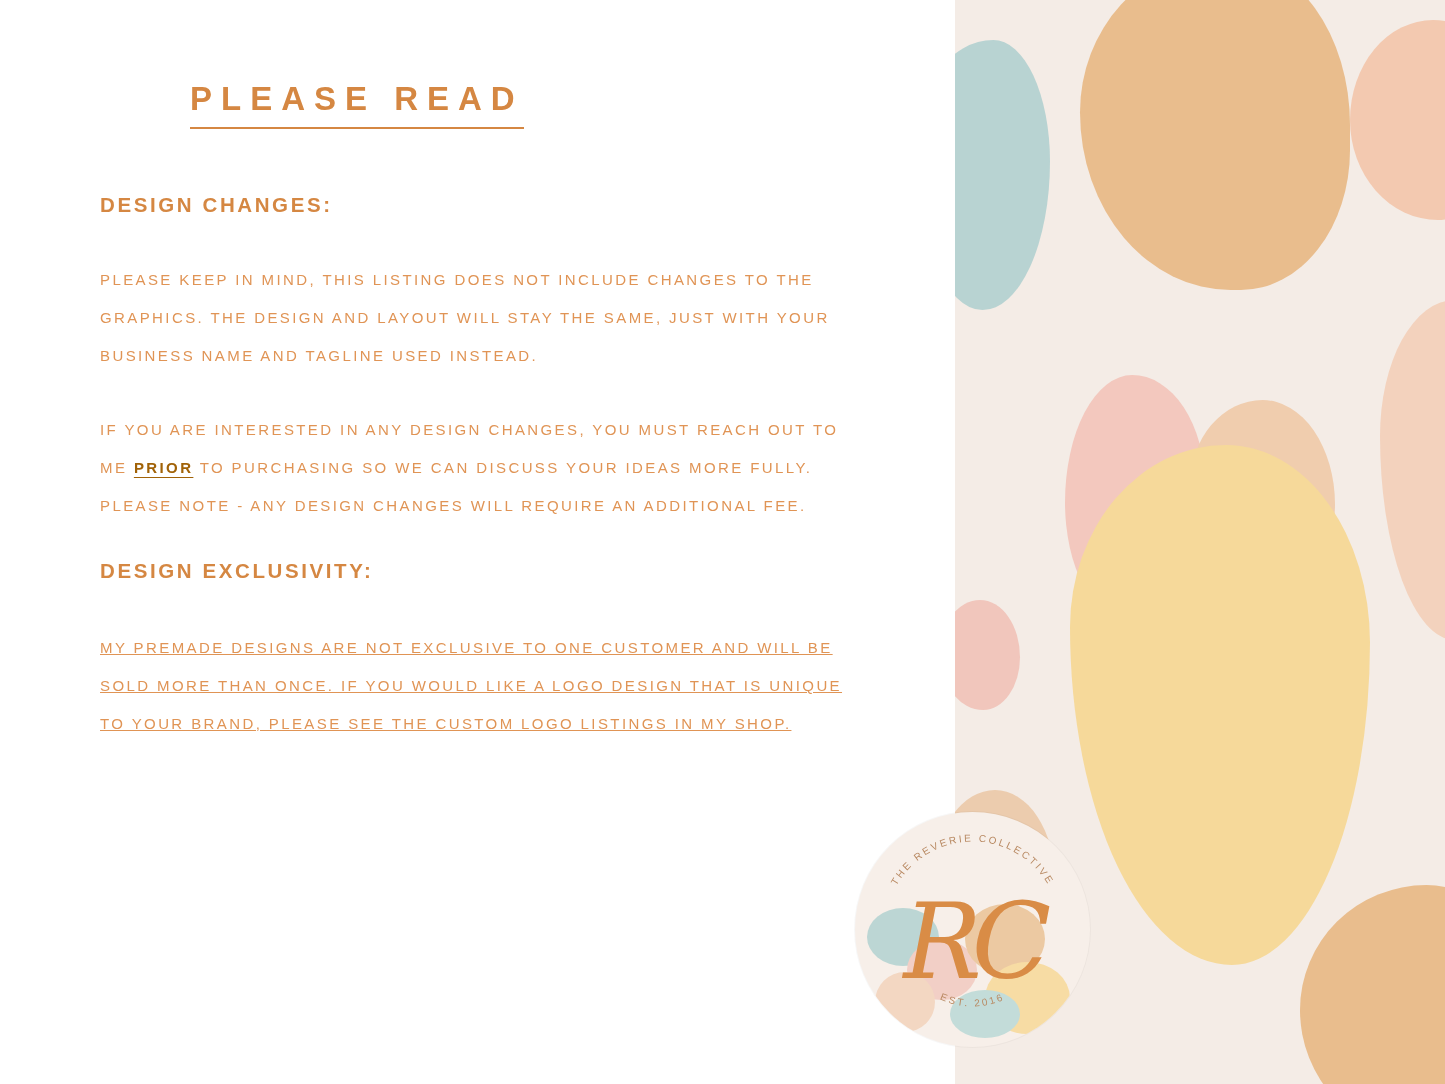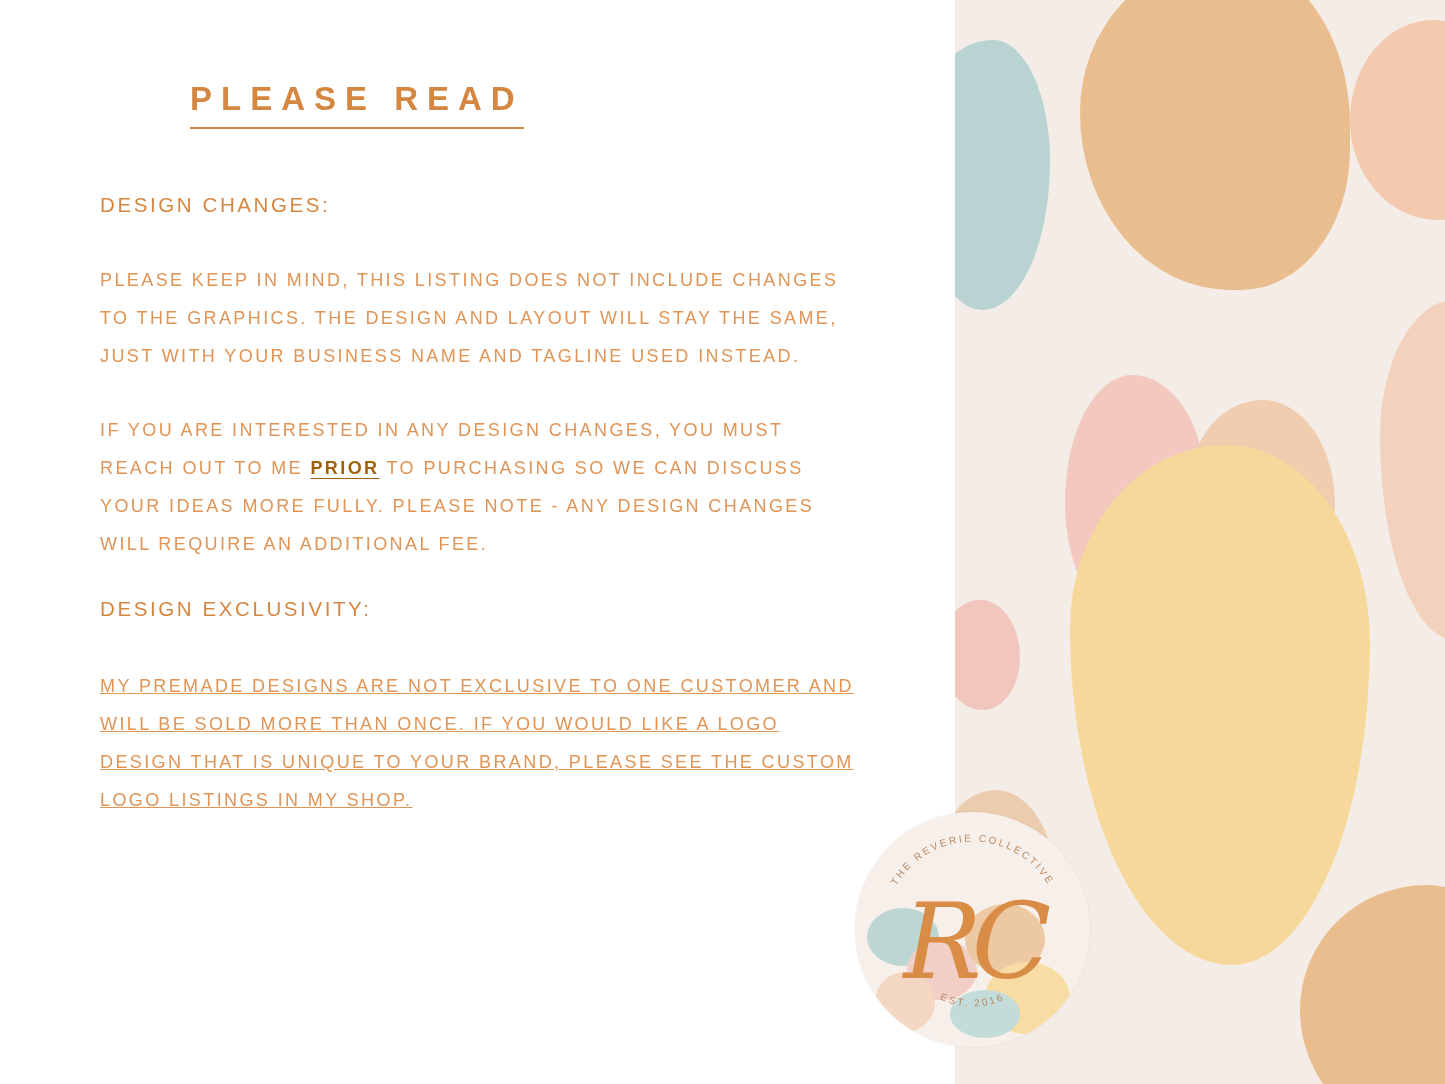--- a/index.html
+++ b/index.html
@@ -44,31 +44,31 @@
     padding-bottom: 9px;
     display: inline-block;
     position: relative;
     left: 90px;
     border-bottom: 2.5px solid #d58742;
   }
 
   .section-head {
     color: #d58742;
     font-size: 20.5px;
-    font-weight: normal;
+    font-weight: bold;
     letter-spacing: 2.6px;
     text-transform: uppercase;
     margin: 0;
   }
   .head-1 { margin-top: 64px; }
   .head-2 { margin-top: 34px; }
 
   .para {
     color: #e09455;
-    font-size: 18px;
+    font-size: 15px;
     letter-spacing: 2.4px;
     line-height: 38px;
     text-transform: uppercase;
     margin: 0;
     font-weight: normal;
   }
   .p1 { margin-top: 44px; max-width: 740px; }
   .p2 { margin-top: 36px; max-width: 740px; }
   .p3 { margin-top: 46px; max-width: 760px; text-decoration: underline; }
   .p4 { margin-top: 40px; }

